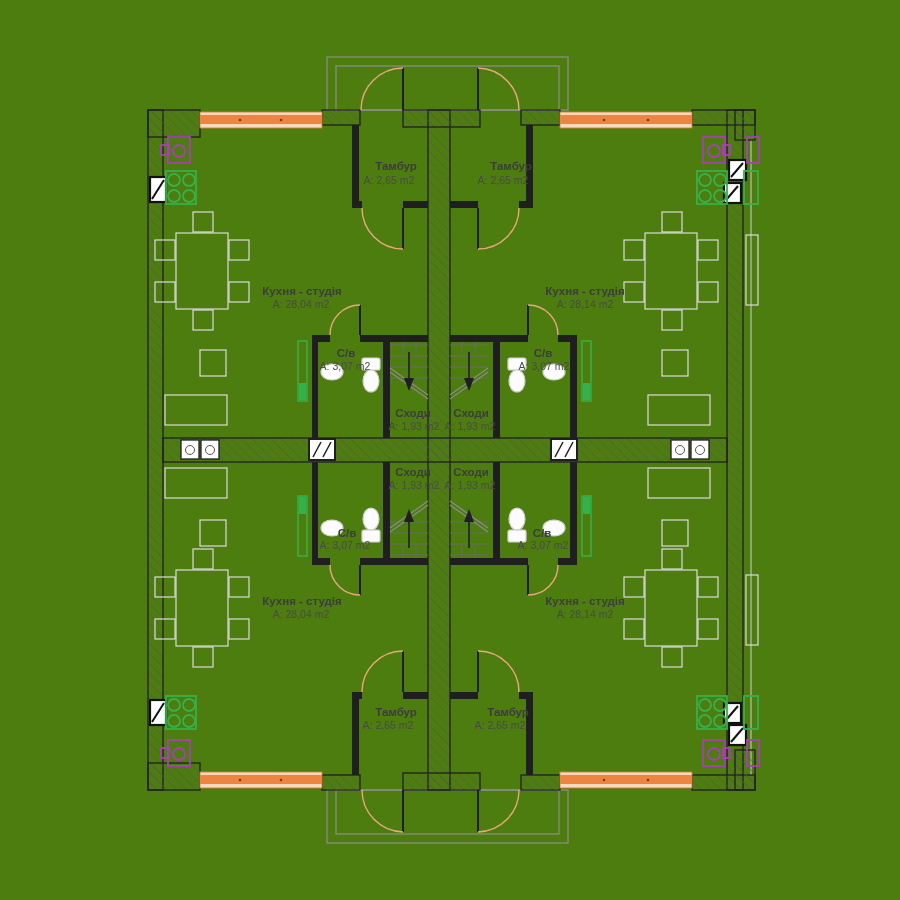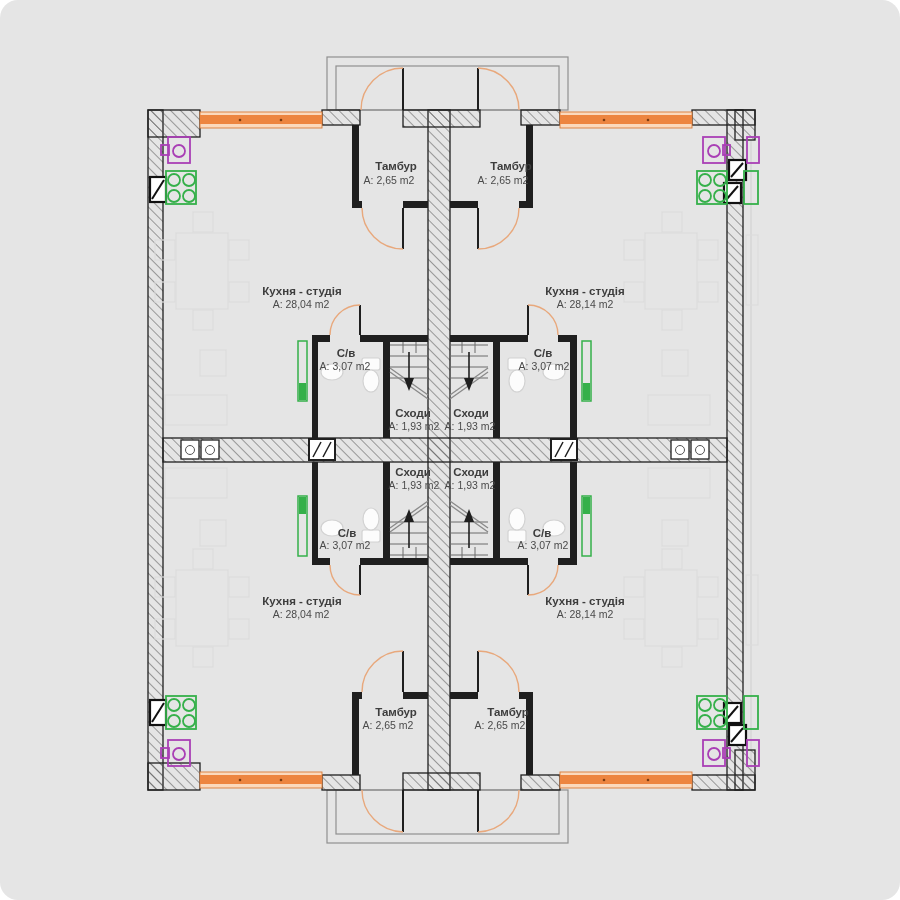--- a/index.html
+++ b/index.html
@@ -1,16 +1,16 @@
 <!DOCTYPE html>
 <html><head>
 <meta charset="utf-8">
 <style>
   html,body{margin:0;padding:0;background:#ffffff;}
-  .stage{width:900px;height:900px;position:relative;background:#e5e5e5;overflow:hidden;border-radius:18px;}
+  .stage{width:900px;height:900px;position:relative;background:#4d7c0f;overflow:hidden;}
   svg{display:block;}
   .wall{fill:url(#hatch);stroke:#1f1f1f;stroke-width:1.3;}
   .pwall{fill:#1f1f1f;stroke:none;}
   .porch{fill:none;stroke:#8f8f8f;stroke-width:1.2;}
   .leaf{stroke:#1f1f1f;stroke-width:2;}
   .arc{fill:none;stroke:#E8A87C;stroke-width:1.4;}
   .tread{stroke:#6a6a6a;stroke-width:1;}
   .diag{stroke:#8a8a8a;stroke-width:1.3;}
   .furn{fill:none;stroke:#dcdcdc;stroke-width:1.2;}
   .fix{fill:#fcfcfc;stroke:#d2d2d2;stroke-width:1.2;}

